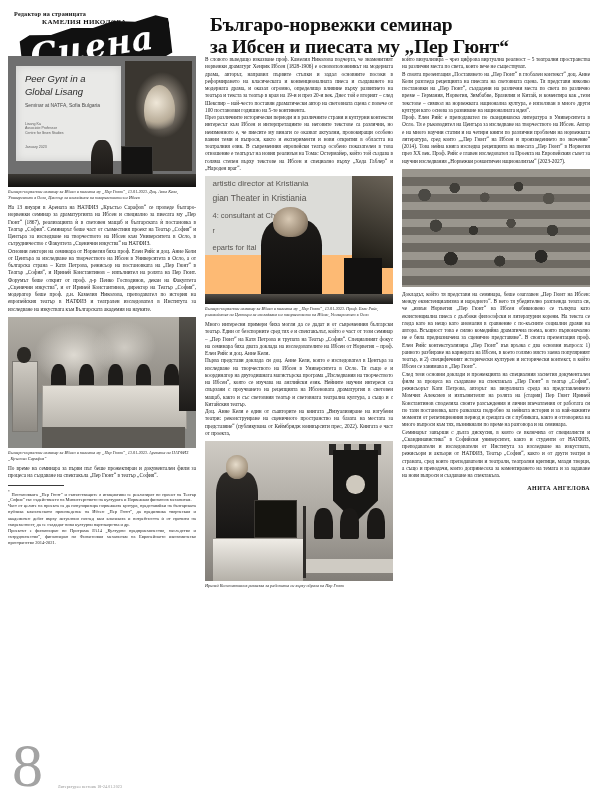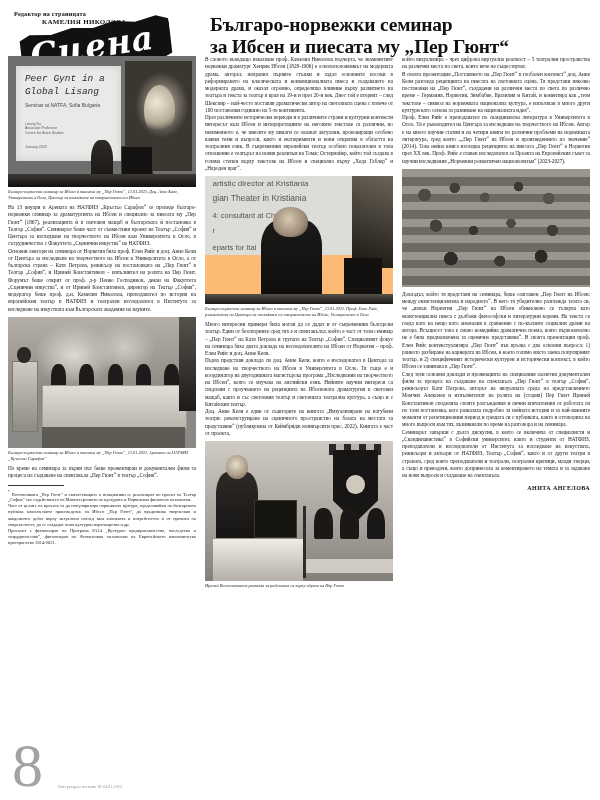--- a/index.html
+++ b/index.html
@@ -98,21 +98,21 @@
 
   
   .p1{height:131px;background:#6f6f6f;}
   .p1 .screen{
     position:absolute;left:4%;top:8%;width:56%;height:72%;
     background:#e9e9e7;
     box-shadow:inset 0 0 8px rgba(0,0,0,.12);
   }
   .p1 .slide-t1{
     position:absolute;left:9%;top:13%;
-    font-family:Liberation Mono, monospace;
+    font-family:Liberation Sans, sans-serif;
     font-style:italic;font-size:9.5px;color:#2a2a2a;line-height:11px;
   }
   .p1 .slide-t2{
     position:absolute;left:9%;top:35%;
     font-family:"Liberation Sans",sans-serif;
     font-size:5px;color:#4a4a4a;line-height:6px;
   }
   .p1 .slide-t3{
     position:absolute;left:9%;top:50%;
     font-family:"Liberation Sans",sans-serif;

